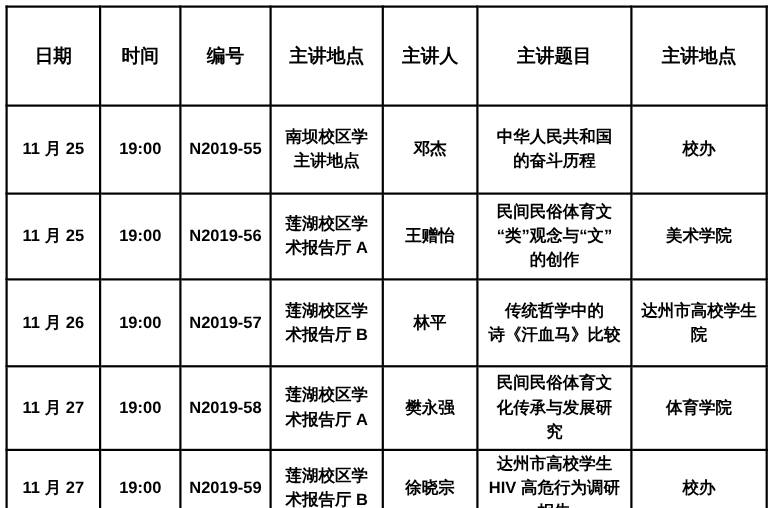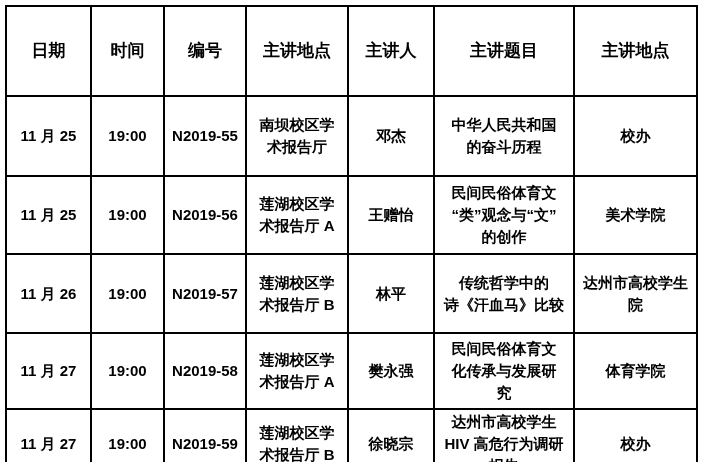--- a/index.html
+++ b/index.html
@@ -73,21 +73,21 @@
       <th>主讲题目</th>
       <th>主讲地点</th>
     </tr>
   </thead>
   <tbody>
     <tr class="r-0">
       <td>11 月 25</td>
       <td>19:00</td>
       <td>N2019-55</td>
       <td>南坝校区学
-术报告厅</td>
+主讲地点</td>
       <td>邓杰</td>
       <td>中华人民共和国
 的奋斗历程</td>
       <td>校办</td>
     </tr>
     <tr class="r-1">
       <td>11 月 25</td>
       <td>19:00</td>
       <td>N2019-56</td>
       <td>莲湖校区学

